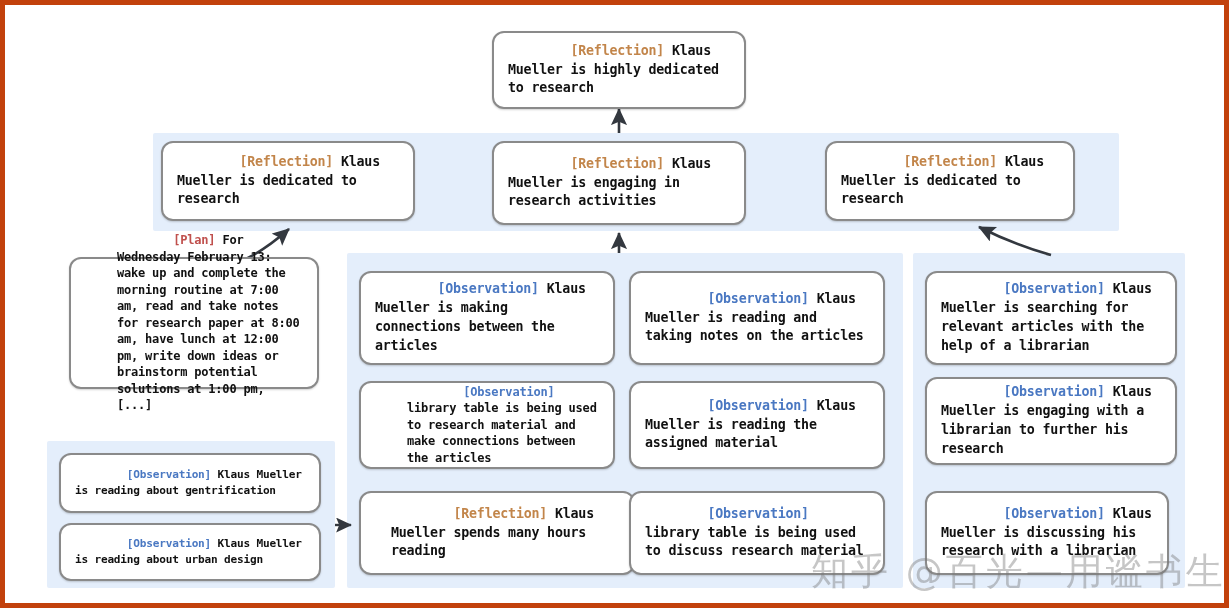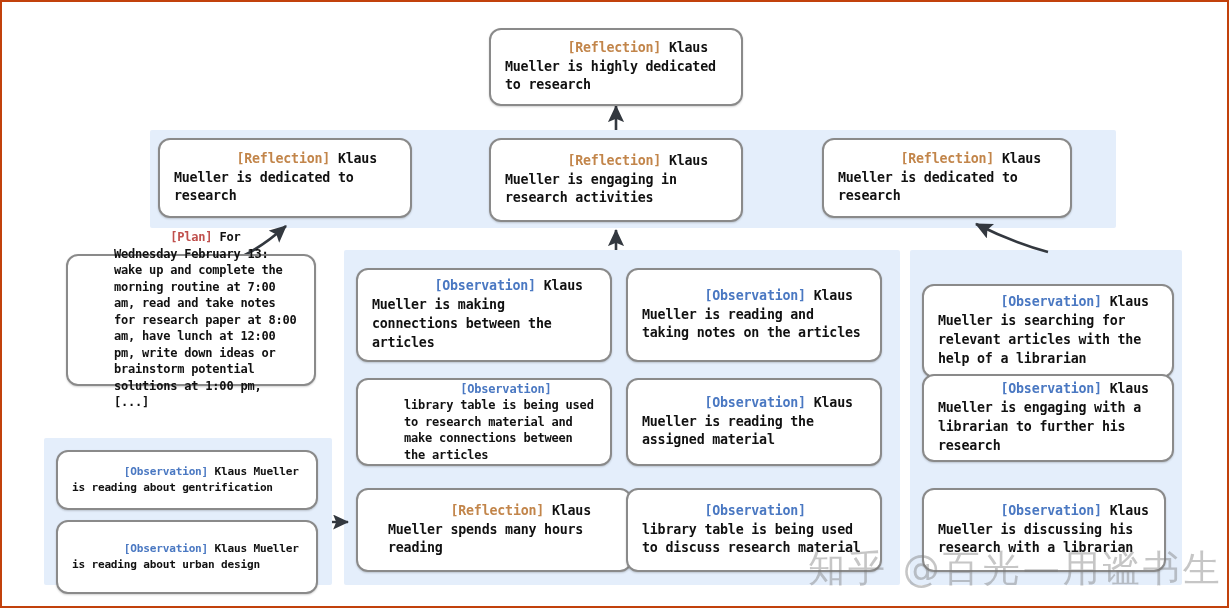--- a/index.html
+++ b/index.html
@@ -6,21 +6,21 @@
   body{
     width:1229px;height:608px;
     background:#ffffff;
     font-family:"DejaVu Sans Mono","Liberation Mono",monospace;
     overflow:hidden;
   }
   #page{
     position:relative;
     width:1229px;height:608px;
     box-sizing:border-box;
-    border:2px solid #c2410c;
+    border:5px solid #c2410c;
     background:#ffffff;
   }
   .canvas{position:absolute;inset:0;}
 
   
   .panel{
     position:absolute;
     background:#e4eefb;
     border-radius:2px;
   }
@@ -124,21 +124,21 @@
         <span class="tag-plan">[Plan]</span><span> For Wednesday February 13: wake up and complete the morning routine at 7:00 am, read and take notes for research paper at 8:00 am, have lunch at 12:00 pm, write down ideas or brainstorm potential solutions at 1:00 pm, [...]</span>
       </div>
     </div>
 
     <div class="node fs11" style="left:54px;top:448px;width:262px;height:60px;">
       <div class="txt">
         <span class="tag-observation">[Observation]</span><span> Klaus Mueller is reading about gentrification</span>
       </div>
     </div>
 
-    <div class="node fs11" style="left:54px;top:518px;width:262px;height:74px;">
+    <div class="node fs11" style="left:54px;top:518px;width:262px;height:58px;">
       <div class="txt">
         <span class="tag-observation">[Observation]</span><span> Klaus Mueller is reading about urban design</span>
       </div>
     </div>
 
     <div class="node fs13" style="left:354px;top:266px;width:256px;height:94px;">
       <div class="txt">
         <span class="tag-observation">[Observation]</span><span> Klaus Mueller is making connections between the articles</span>
       </div>
     </div>
@@ -166,21 +166,21 @@
         <span class="tag-observation">[Observation]</span><span> Klaus Mueller is reading the assigned material</span>
       </div>
     </div>
 
     <div class="node fs13" style="left:624px;top:486px;width:256px;height:84px;">
       <div class="txt">
         <span class="tag-observation">[Observation]</span><span> library table is being used to discuss research material</span>
       </div>
     </div>
 
-    <div class="node fs13" style="left:920px;top:266px;width:252px;height:94px;margin-top:16px;">
+    <div class="node fs13" style="left:920px;top:266px;width:252px;height:94px;">
       <div class="txt">
         <span class="tag-observation">[Observation]</span><span> Klaus Mueller is searching for relevant articles with the help of a librarian</span>
       </div>
     </div>
 
     <div class="node fs13" style="left:920px;top:372px;width:252px;height:88px;">
       <div class="txt">
         <span class="tag-observation">[Observation]</span><span> Klaus Mueller is engaging with a librarian to further his research</span>
       </div>
     </div>

